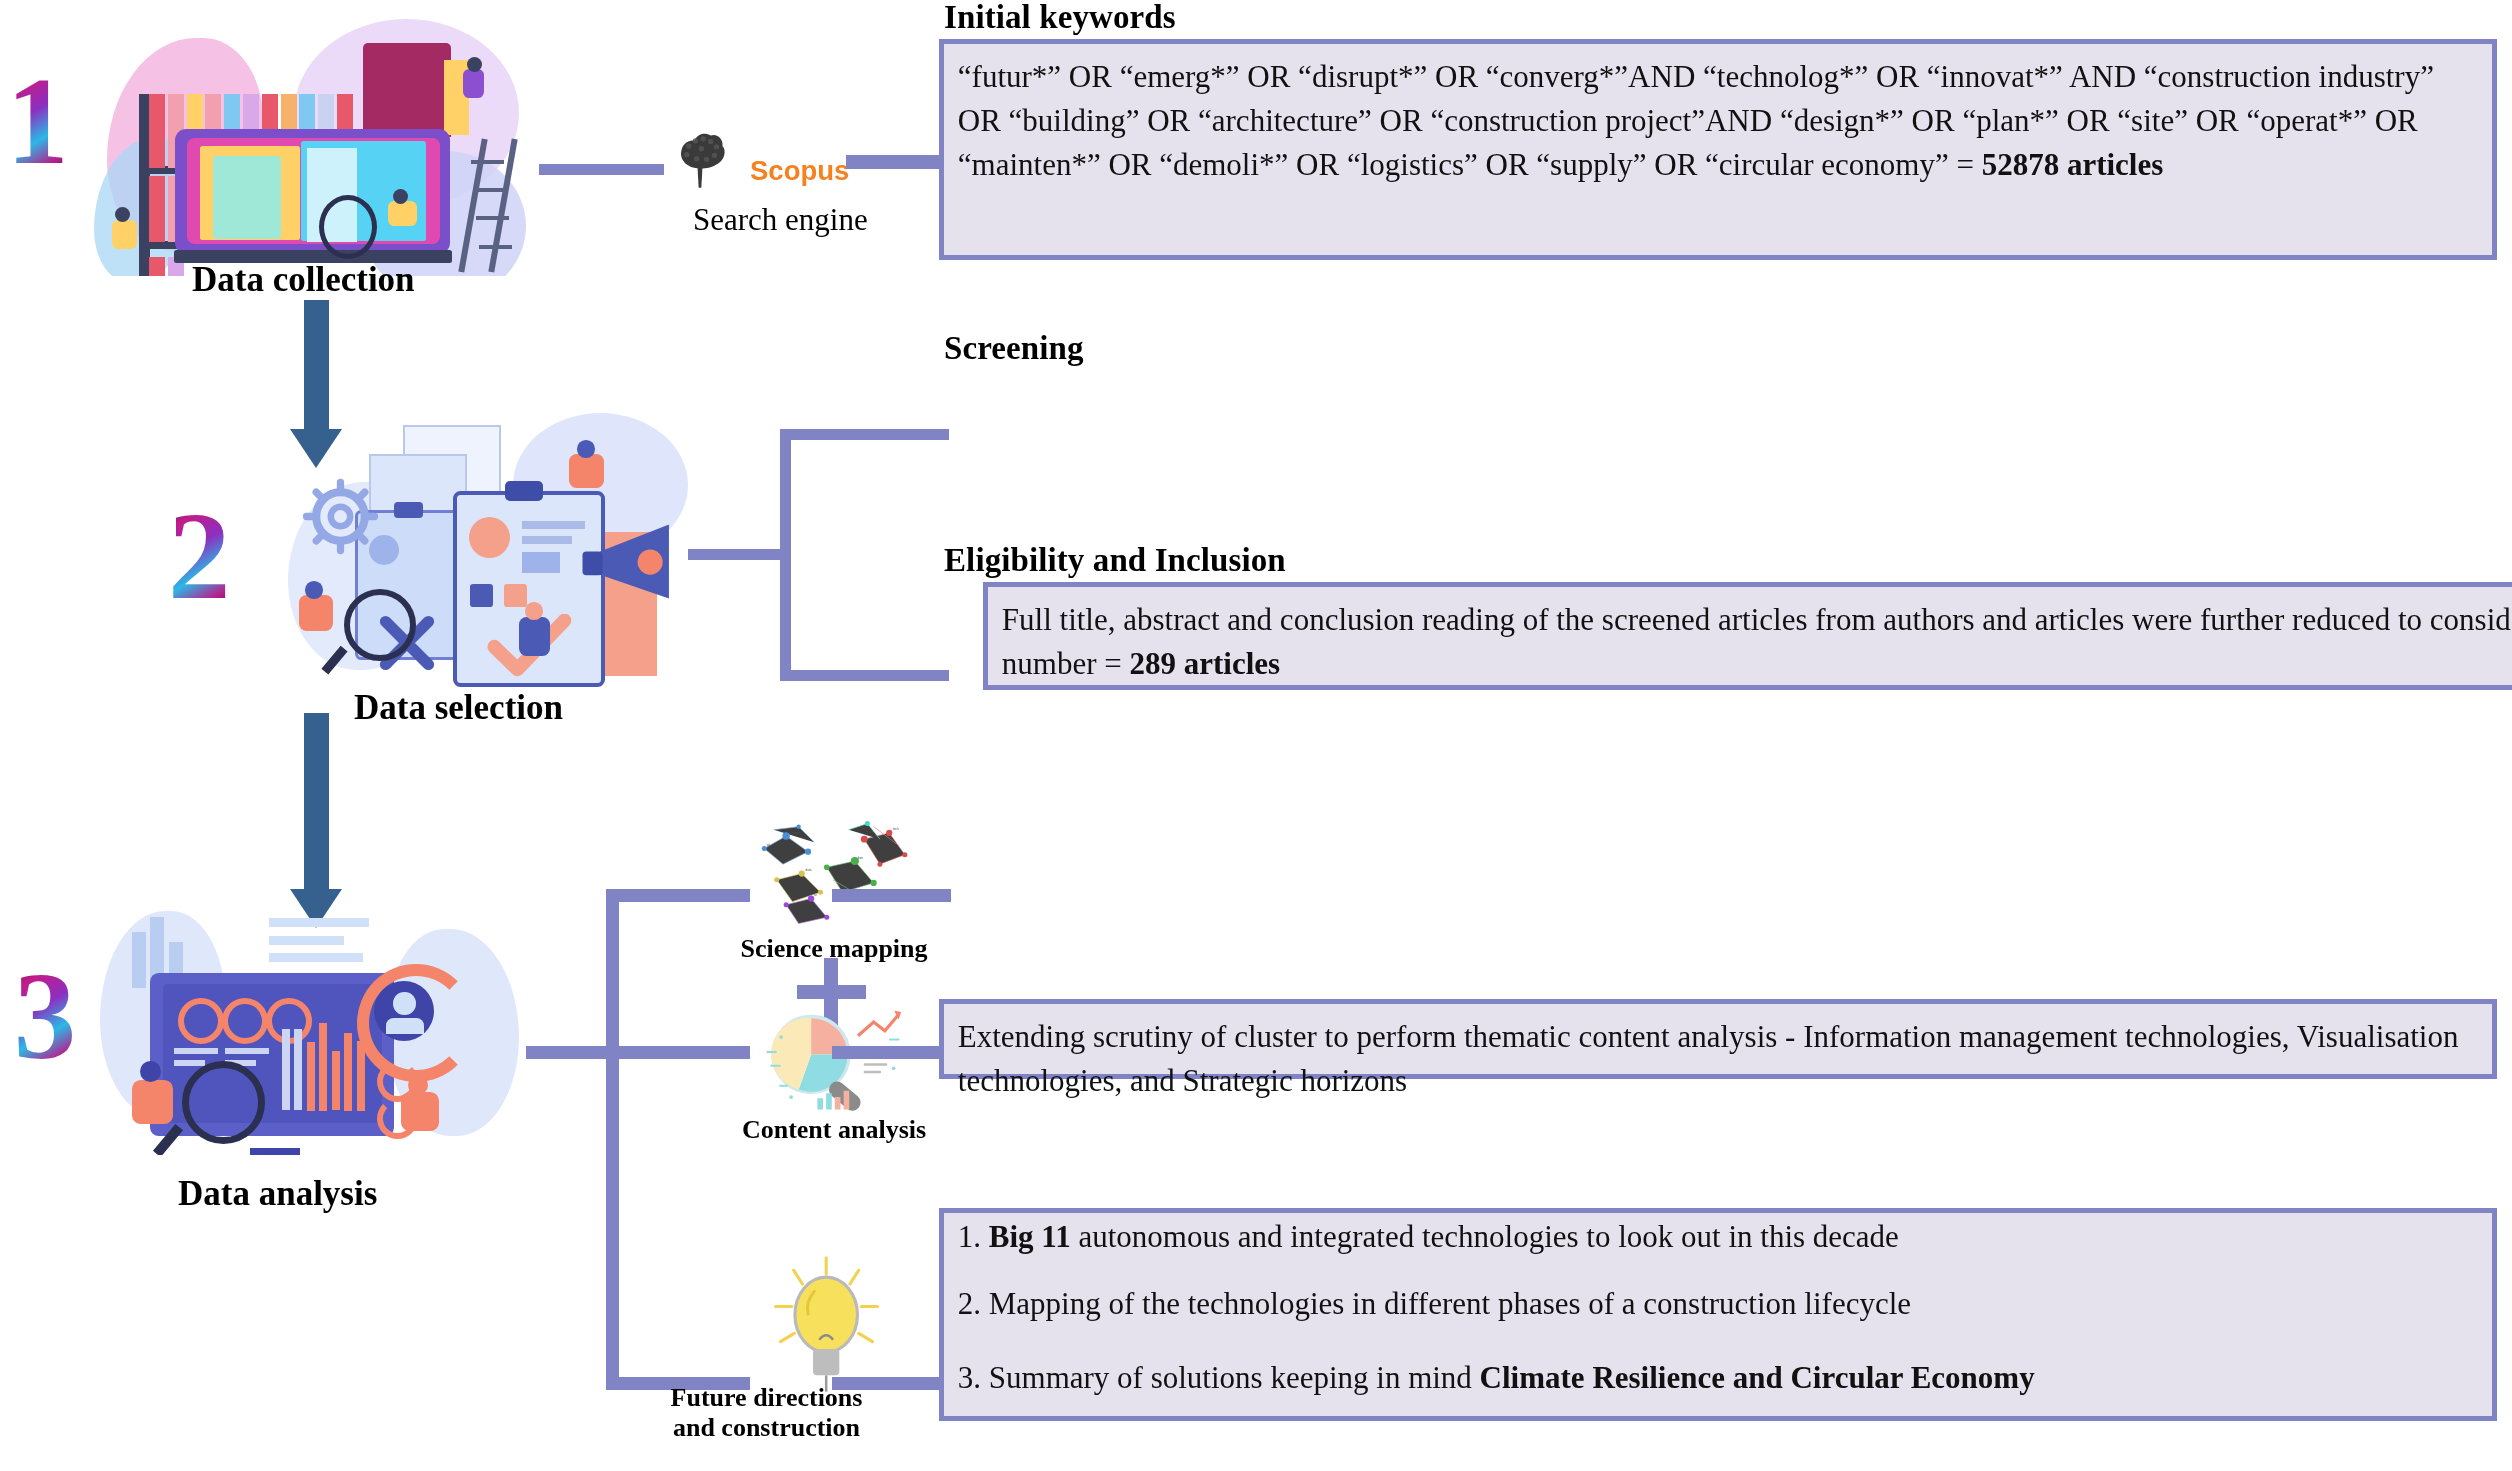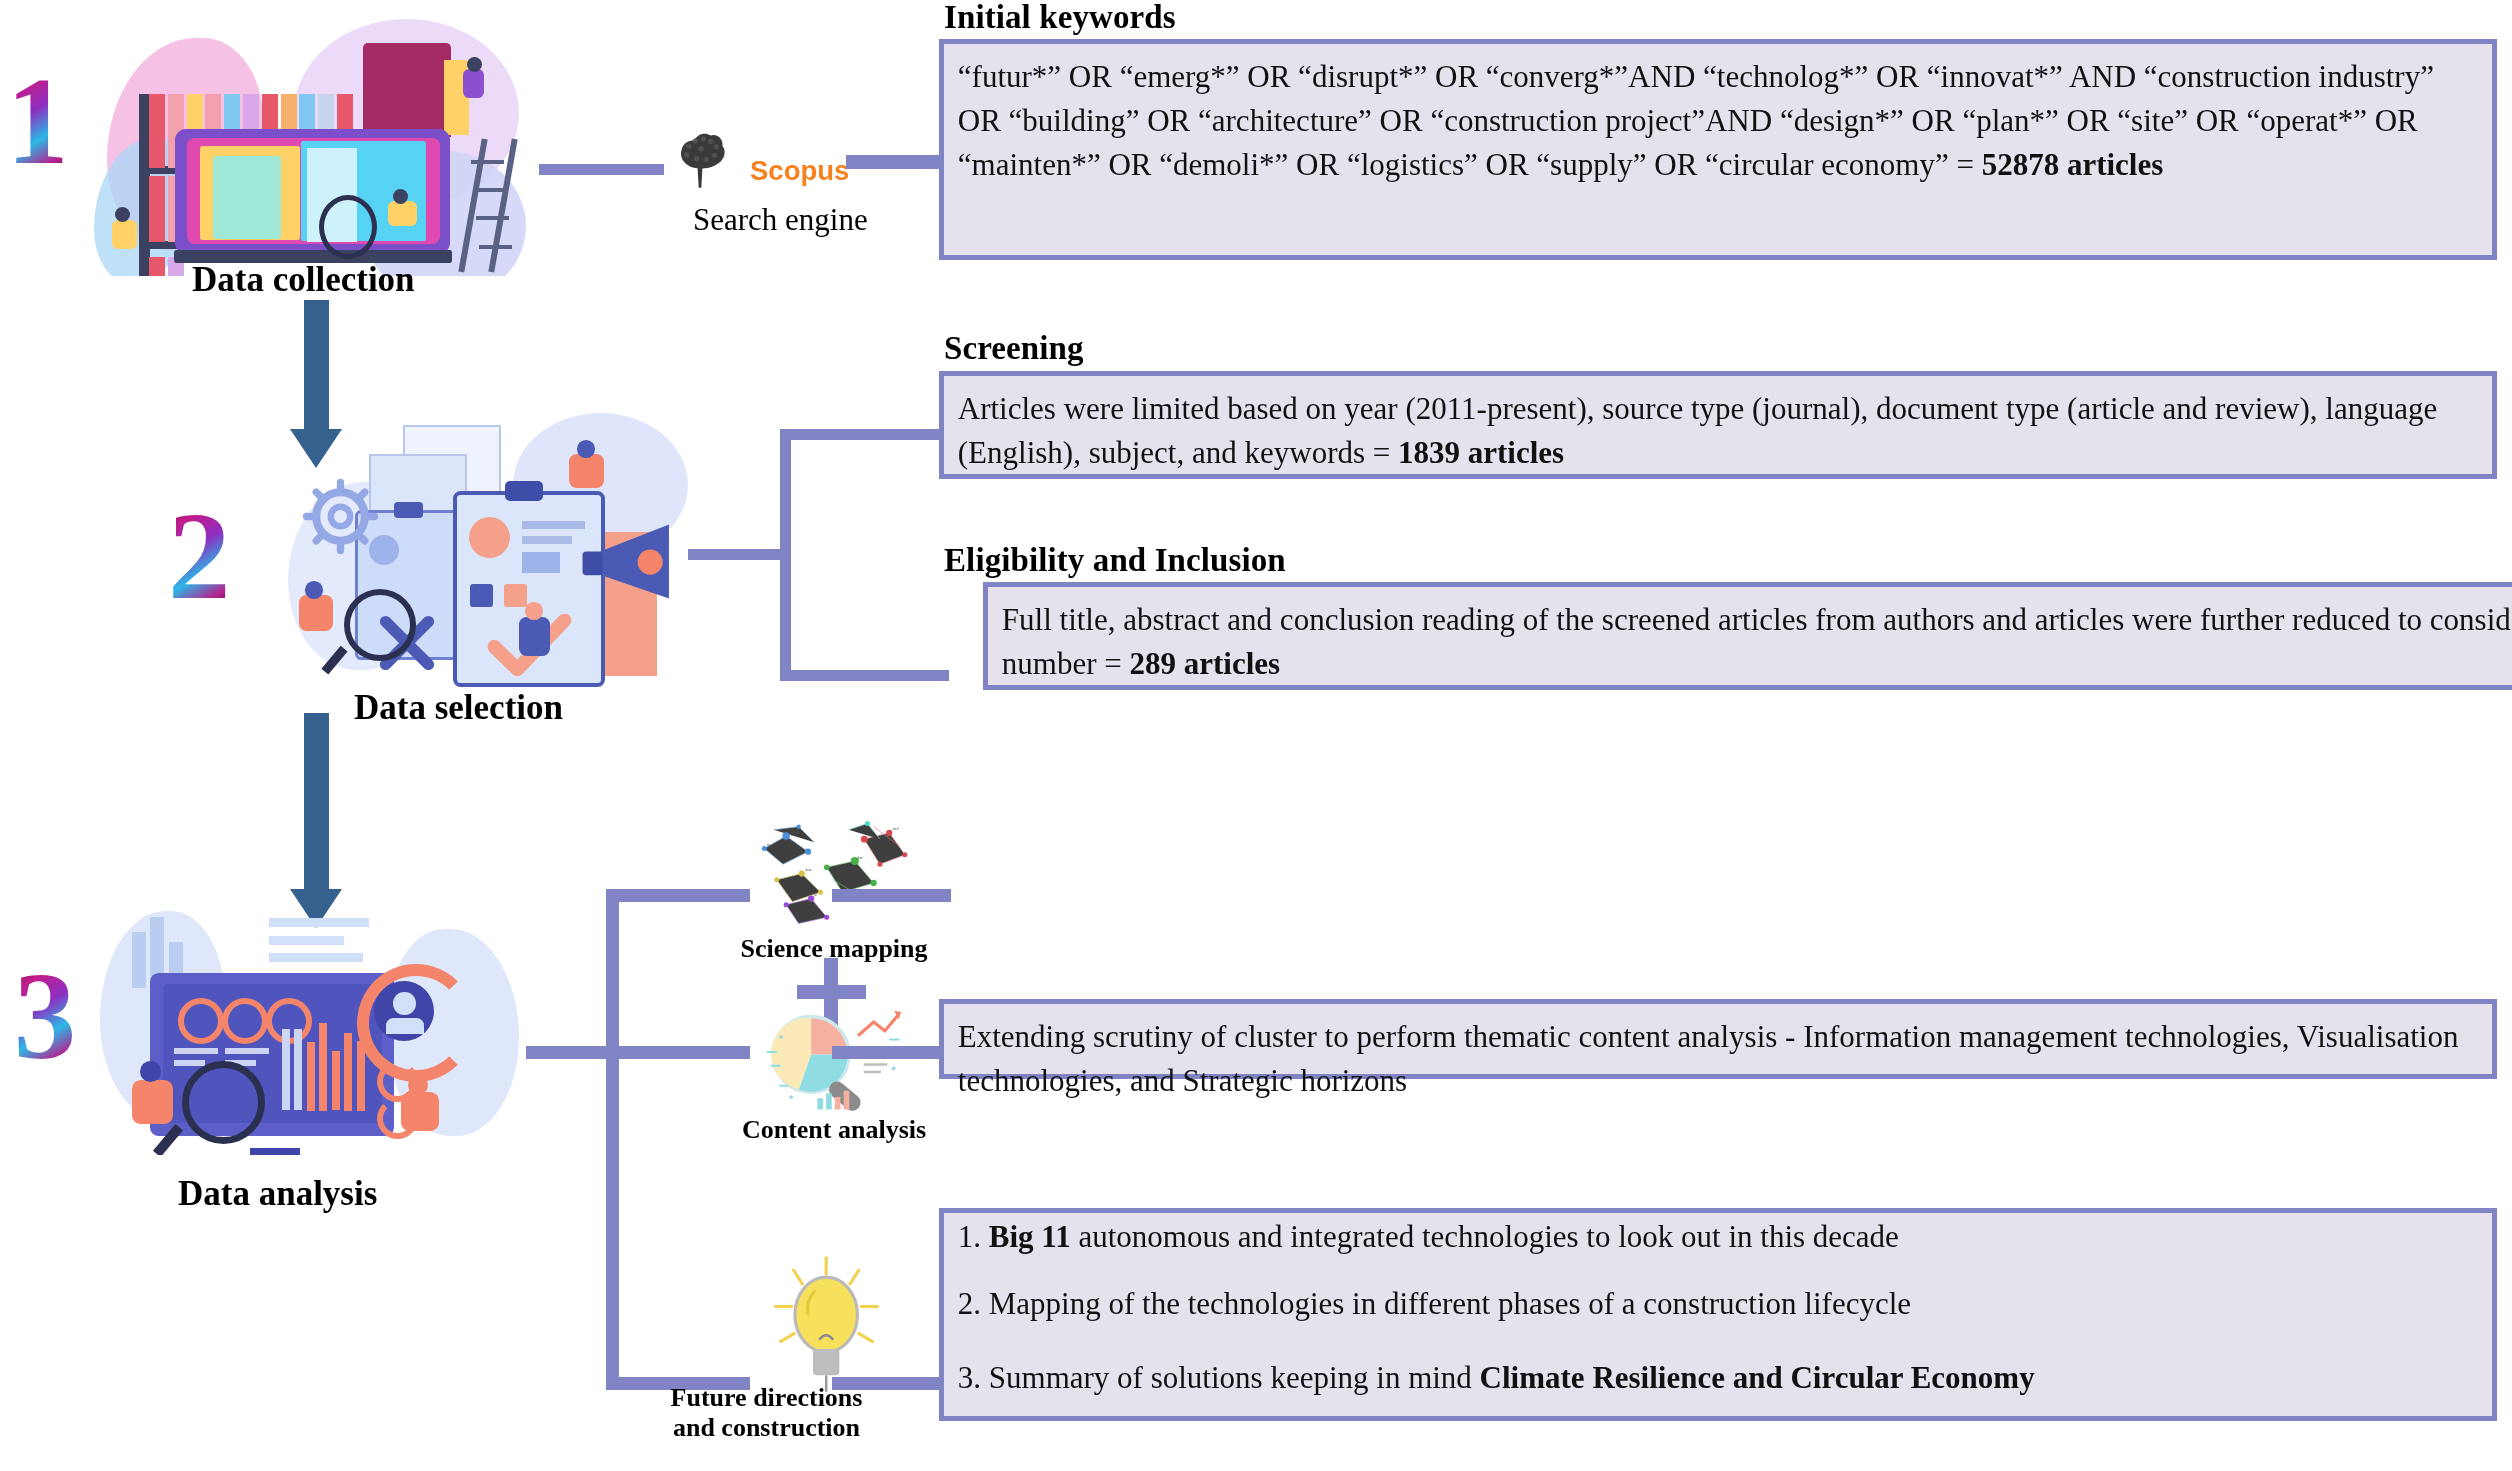--- a/index.html
+++ b/index.html
@@ -202,25 +202,20 @@
   </div>
 
   <div class="caption" style="left:354px;top:688px;">Data selection</div>
 
   <div class="conn" style="left:688px;top:549px;width:97px;height:11.3px;"></div>
   <div class="conn" style="left:780px;top:429px;width:11.3px;height:252px;"></div>
   <div class="conn" style="left:780px;top:429px;width:169px;height:11.3px;"></div>
   <div class="conn" style="left:780px;top:670px;width:169px;height:11.3px;"></div>
 
   <div class="sechead" style="left:944px;top:330px;">Screening</div>
-  <div class="box" style="left:939px;top:371px;width:1558px;height:108px;">
-    <div class="txt">
-      <span>Articles were limited based on year (2011-present), source type (journal), document type (article and review), language (English), subject, and keywords = </span><b>1839 articles</b>
-    </div>
-  </div>
 
   <div class="sechead" style="left:944px;top:542px;">Eligibility and Inclusion</div>
   <div class="box" style="left:983px;top:582px;width:1802px;height:108px;">
     <div class="txt">
       <span>Full title, abstract and conclusion reading of the screened articles from authors and articles were further reduced to consider in this study, final number  = </span><b>289 articles</b>
     </div>
   </div>
 
   <div class="vstem" style="left:304px;top:713px;width:25px;height:178px;"></div>
   <div class="arrowhead" style="left:290px;top:889px;"></div>

